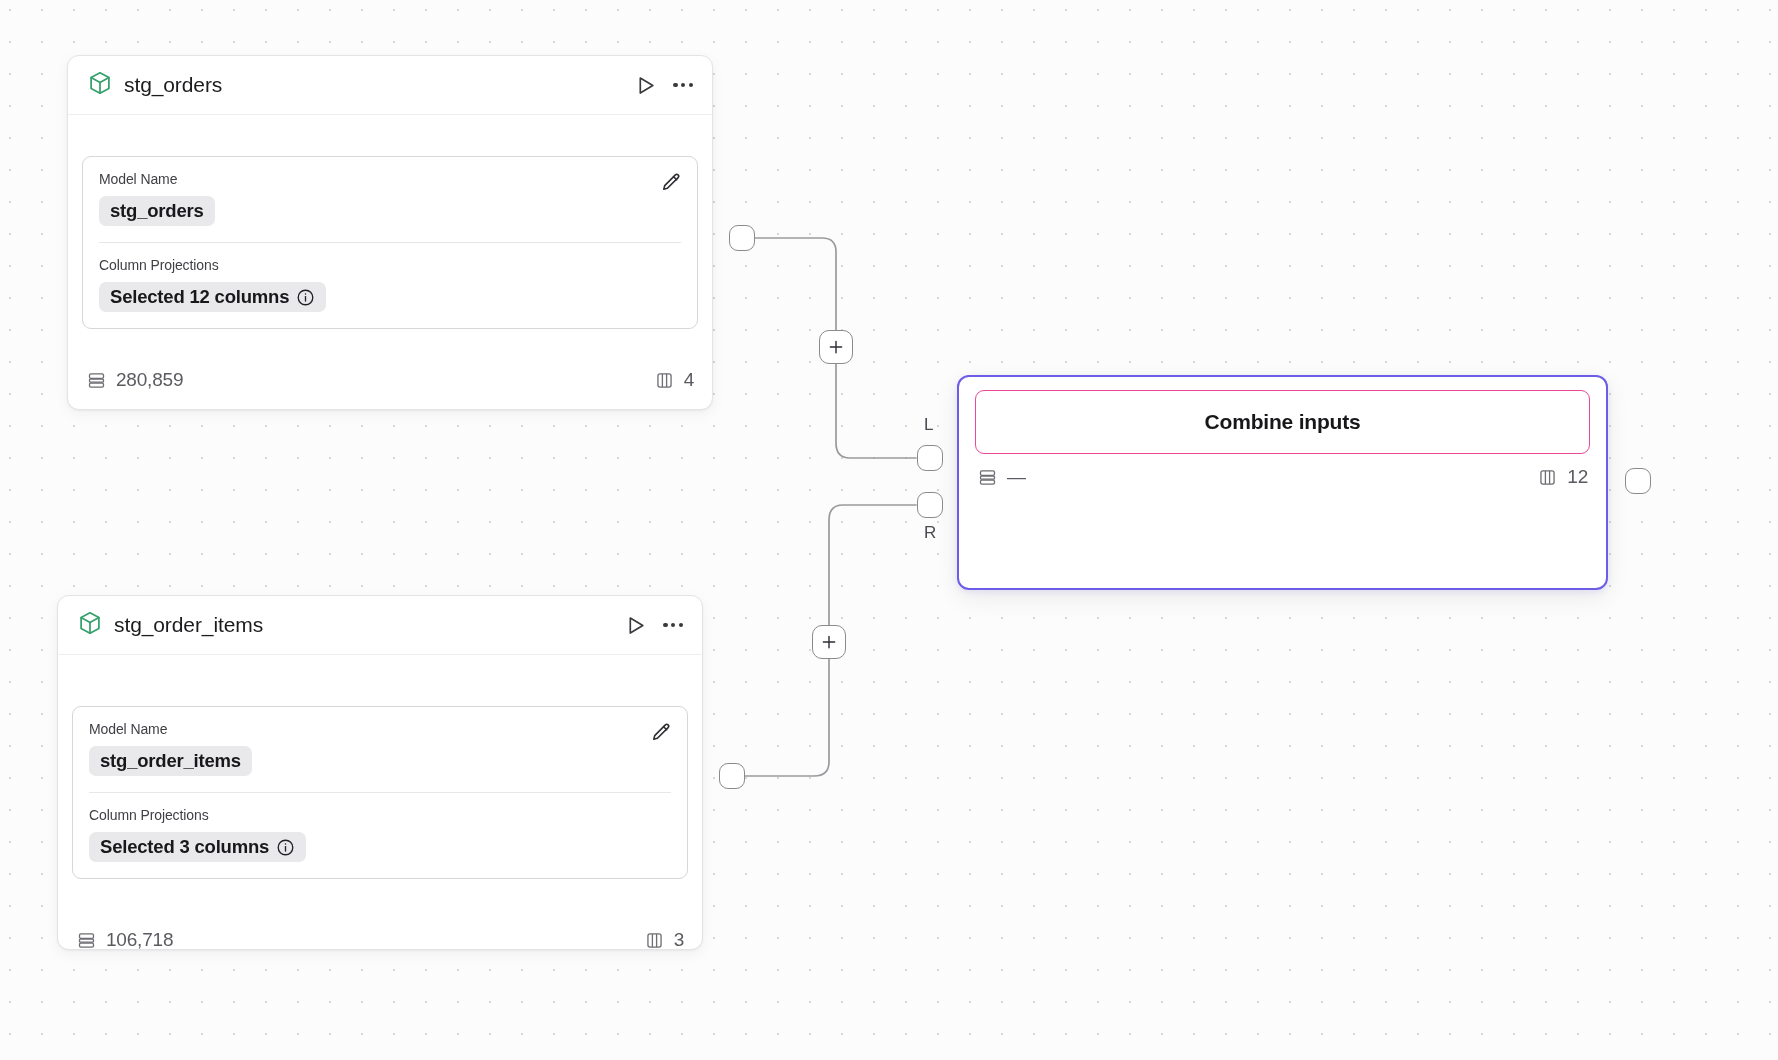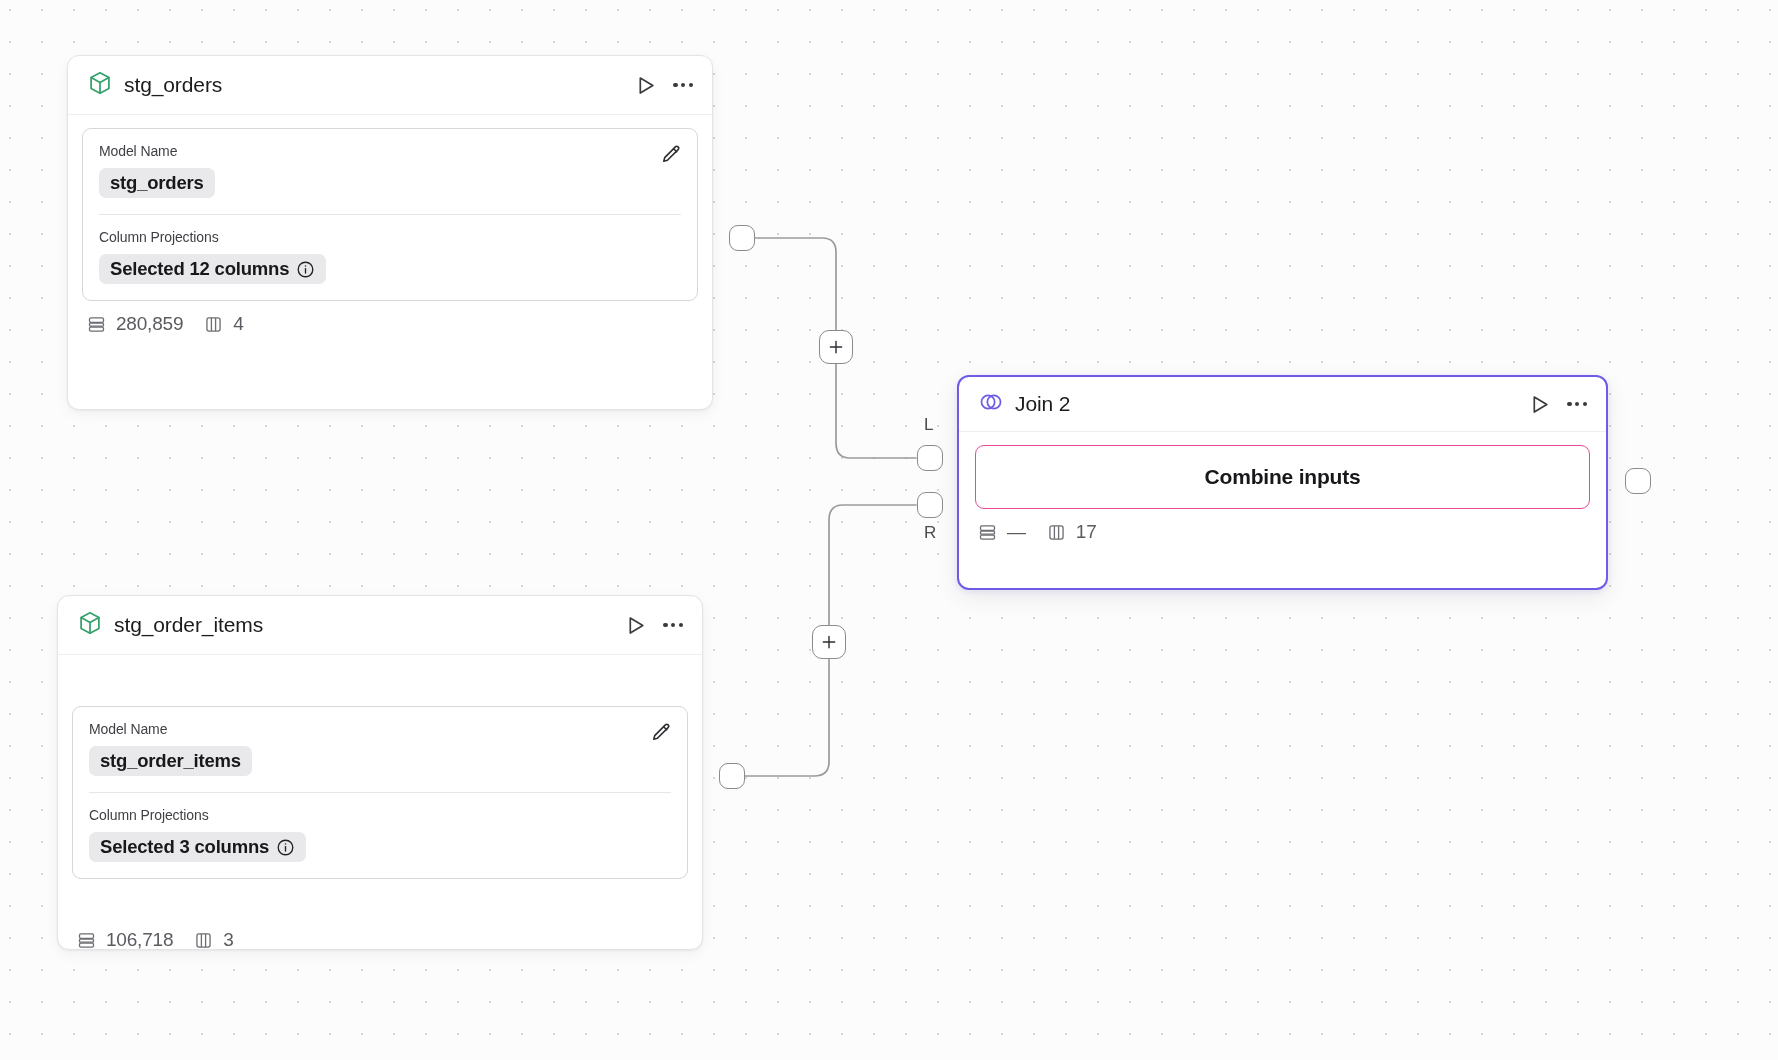--- a/index.html
+++ b/index.html
@@ -140,21 +140,21 @@
     position: absolute;
     top: 14px;
     right: 14px;
     cursor: pointer;
   }
 
   
   .node-footer {
     display: flex;
     align-items: center;
-    justify-content: flex-start;
+    justify-content: space-between;
     gap: 20px;
     padding: 12px 18px 13px 18px;
     box-sizing: border-box;
   }
   .stat {
     display: inline-flex;
     align-items: center;
     gap: 9px;
     font-size: 19px;
     color: #5a5a60;
@@ -215,21 +215,21 @@
 
 <div id="canvas">
 
   <svg id="edges" viewBox="0 0 1778 1060" width="1778" height="1060">
 
     <path class="edge-path" d="M 755 238 H 822 Q 836 238 836 252 V 443 Q 836 458 850 458 H 916"></path>
 
     <path class="edge-path" d="M 745 776 H 814 Q 829 776 829 762 V 520 Q 829 505 843 505 H 916"></path>
   </svg>
 
-  <div class="node" style="left:67px; top:55px; width:646px; height:355px;">
+  <div class="node" style="left:67px; top:55px; width:646px; height:355px;gap:28px;">
     <div class="node-header">
       <span class="icon">
         <svg width="26" height="26" viewBox="0 0 24 24" fill="none" stroke="#34a06a" stroke-width="1.6" stroke-linejoin="round" stroke-linecap="round">
           <path d="M12 2.6 20.2 7v10L12 21.4 3.8 17V7z"></path>
           <path d="M3.8 7 12 11.6 20.2 7"></path>
           <path d="M12 11.6v9.8"></path>
         </svg>
       </span>
       <span class="node-title">stg_orders</span>
       <span class="hdr-actions">
@@ -368,41 +368,20 @@
           </svg>
         </span>
         <span>3</span>
       </span>
     </div>
   </div>
 
   <div class="handle" style="left:719px; top:763px;"></div>
 
   <div class="node selected" style="left:957px; top:375px; width:651px; height:215px;">
-    <div class="node-header" style="padding:12px 18px 12px 19px;">
-      <span class="icon">
-        <svg width="26" height="26" viewBox="0 0 24 24" fill="none" stroke="#6c5ce7" stroke-width="1.6">
-          <circle cx="9.3" cy="12" r="6.1"></circle>
-          <circle cx="14.7" cy="12" r="6.1"></circle>
-        </svg>
-      </span>
-      <span class="node-title">Join 2</span>
-      <span class="hdr-actions">
-        <span class="icon-btn">
-          <svg width="25" height="25" viewBox="0 0 24 24" fill="none" stroke="#3a3a3e" stroke-width="1.6" stroke-linejoin="round">
-            <path d="M7 4.8 19 12 7 19.2z"></path>
-          </svg>
-        </span>
-        <span class="icon-btn dots">
-          <i></i>
-            <i></i>
-            <i></i>
-        </span>
-      </span>
-    </div>
 
     <div class="node-body" style="padding:13px 16px 0 16px;">
       <div class="combine-box">Combine inputs</div>
     </div>
 
     <div class="node-footer">
       <span class="stat">
         <span style="display:inline-flex;">
           <svg width="21" height="21" viewBox="0 0 24 24" fill="none" stroke="#6d6d73" stroke-width="1.5" stroke-linejoin="round">
             <rect x="4" y="4.5" width="16" height="5" rx="1.6"></rect>
@@ -412,21 +391,21 @@
         </span>
         <span>—</span>
       </span>
       <span class="stat">
         <span style="display:inline-flex;">
           <svg width="21" height="21" viewBox="0 0 24 24" fill="none" stroke="#6d6d73" stroke-width="1.5" stroke-linejoin="round">
             <rect x="4.5" y="4.5" width="15" height="15" rx="2.4"></rect>
             <path d="M9.6 4.5v15M14.4 4.5v15"></path>
           </svg>
         </span>
-        <span>17</span>
+        <span>12</span>
       </span>
     </div>
   </div>
 
   <div class="handle" style="left:917px; top:445px;"></div>
   <div class="handle-label" style="left:924px; top:415px;">L</div>
 
   <div class="handle" style="left:917px; top:492px;"></div>
   <div class="handle-label" style="left:924px; top:523px;">R</div>
 

